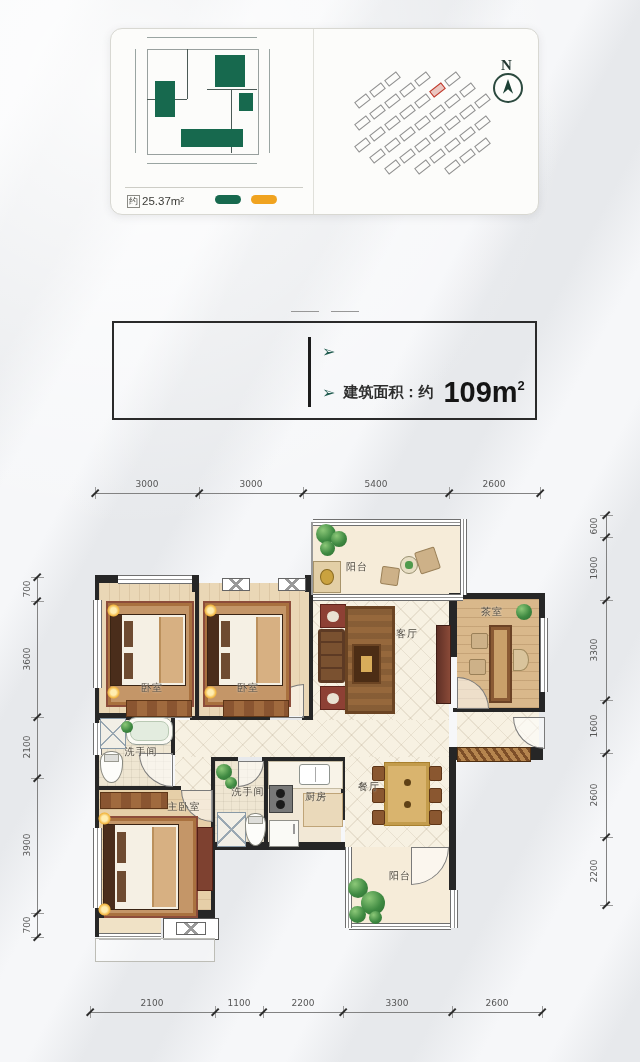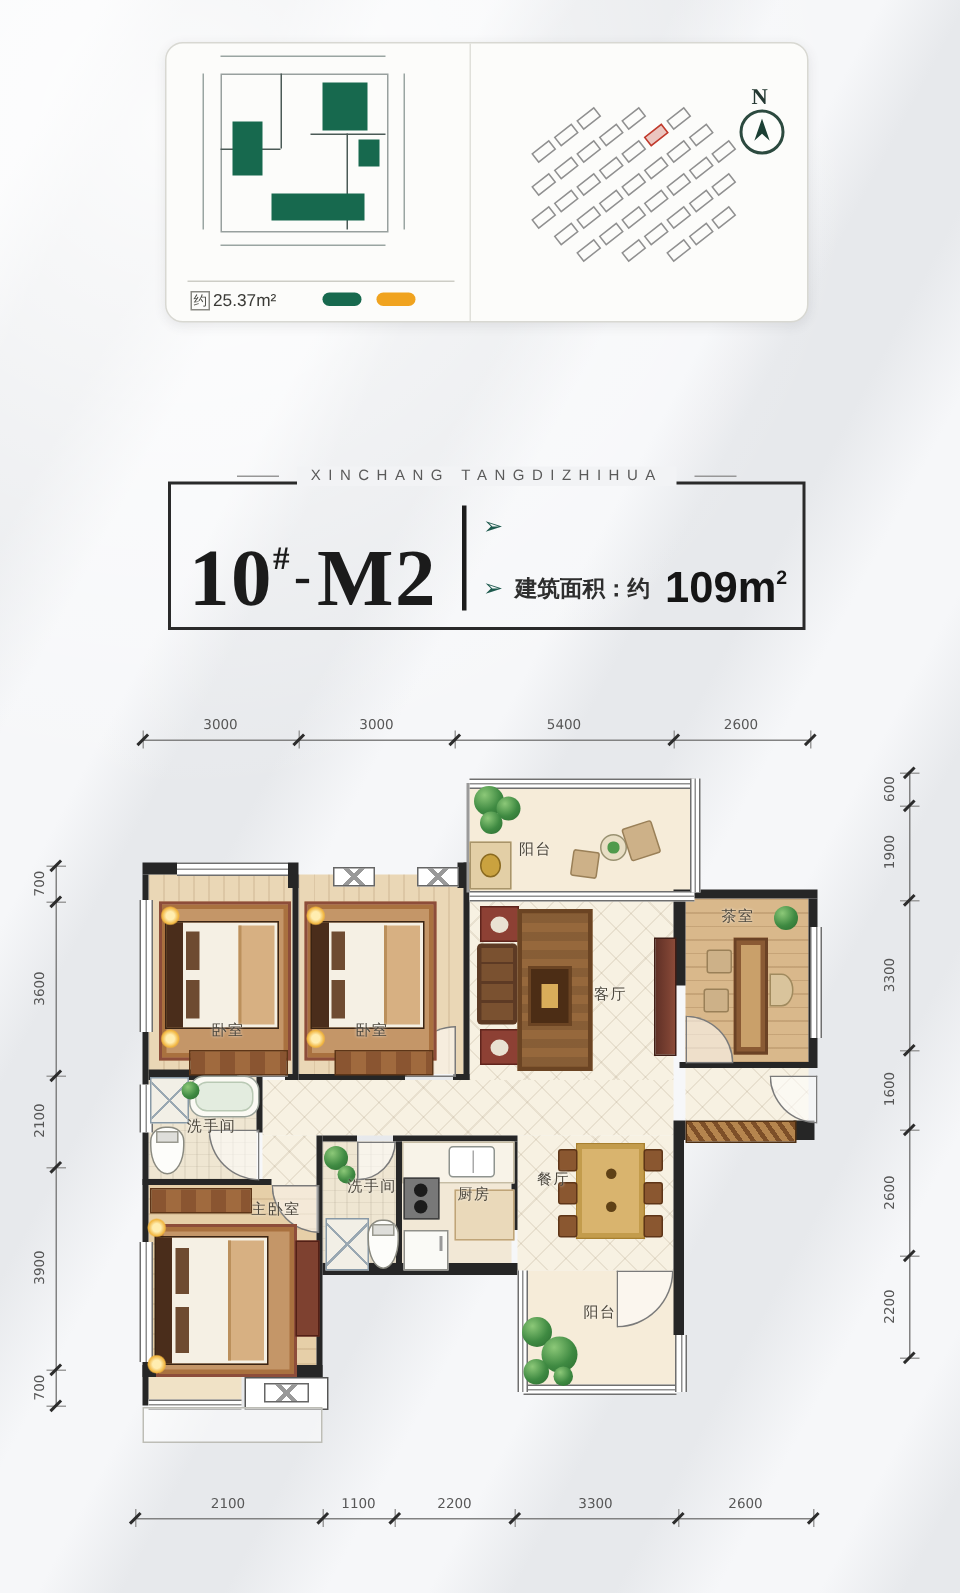--- a/index.html
+++ b/index.html
@@ -177,24 +177,22 @@
       <span class="nlet" style="left:8px;top:-2px">N</span>
       <i class="ncirc" style="left:0;top:14px">
           <i class="carrow"></i>
         </i>
     </div>
   </div>
 
   <div class="tb"></div>
   <div class="brandrow">
     <i class="dash"></i>
-    <span class="brand">XINCHANG TANGDIZHIHUA</span>
     <i class="dash"></i>
   </div>
-  <div class="unit"><span>10</span><sup>#</sup><span class="udash">-</span><span>M2</span></div>
   <i class="tdiv"></i>
   <div class="feat" style="left:322px;top:344px">
     <span class="arr">➢</span>
   </div>
   <div class="feat" style="left:322px;top:378px">
     <span class="arr">➢</span>
     <span class="f2p">建筑面积：约</span>
     <span class="f2v"><span>109m</span><sup>2</sup></span>
   </div>
 
@@ -338,21 +336,21 @@
 
   <i class="plant" style="left:348px;top:878px;width:20px;height:20px"></i>
   <i class="plant" style="left:361px;top:891px;width:24px;height:24px"></i>
   <i class="plant" style="left:349px;top:906px;width:17px;height:17px"></i>
   <i class="plant" style="left:369px;top:911px;width:13px;height:13px"></i>
 
   <span class="lbl" style="left:357px;top:567px">阳台</span>
   <span class="lbl" style="left:152px;top:688px">卧室</span>
   <span class="lbl" style="left:248px;top:688px">卧室</span>
   <span class="lbl" style="left:492px;top:612px">茶室</span>
-  <span class="lbl" style="left:407px;top:664px">客厅</span>
+  <span class="lbl" style="left:407px;top:634px">客厅</span>
   <span class="lbl" style="left:141px;top:752px">洗手间</span>
   <span class="lbl" style="left:184px;top:807px">主卧室</span>
   <span class="lbl" style="left:248px;top:792px">洗手间</span>
   <span class="lbl" style="left:316px;top:797px">厨房</span>
   <span class="lbl" style="left:369px;top:787px">餐厅</span>
   <span class="lbl" style="left:400px;top:876px">阳台</span>
 
   <i class="line" style="left:95px;top:493px;width:445px;height:1px"></i>
   <i class="ext" style="left:95px;top:487px;width:1px;height:12px"></i>
   <i class="ext" style="left:199px;top:487px;width:1px;height:12px"></i>

